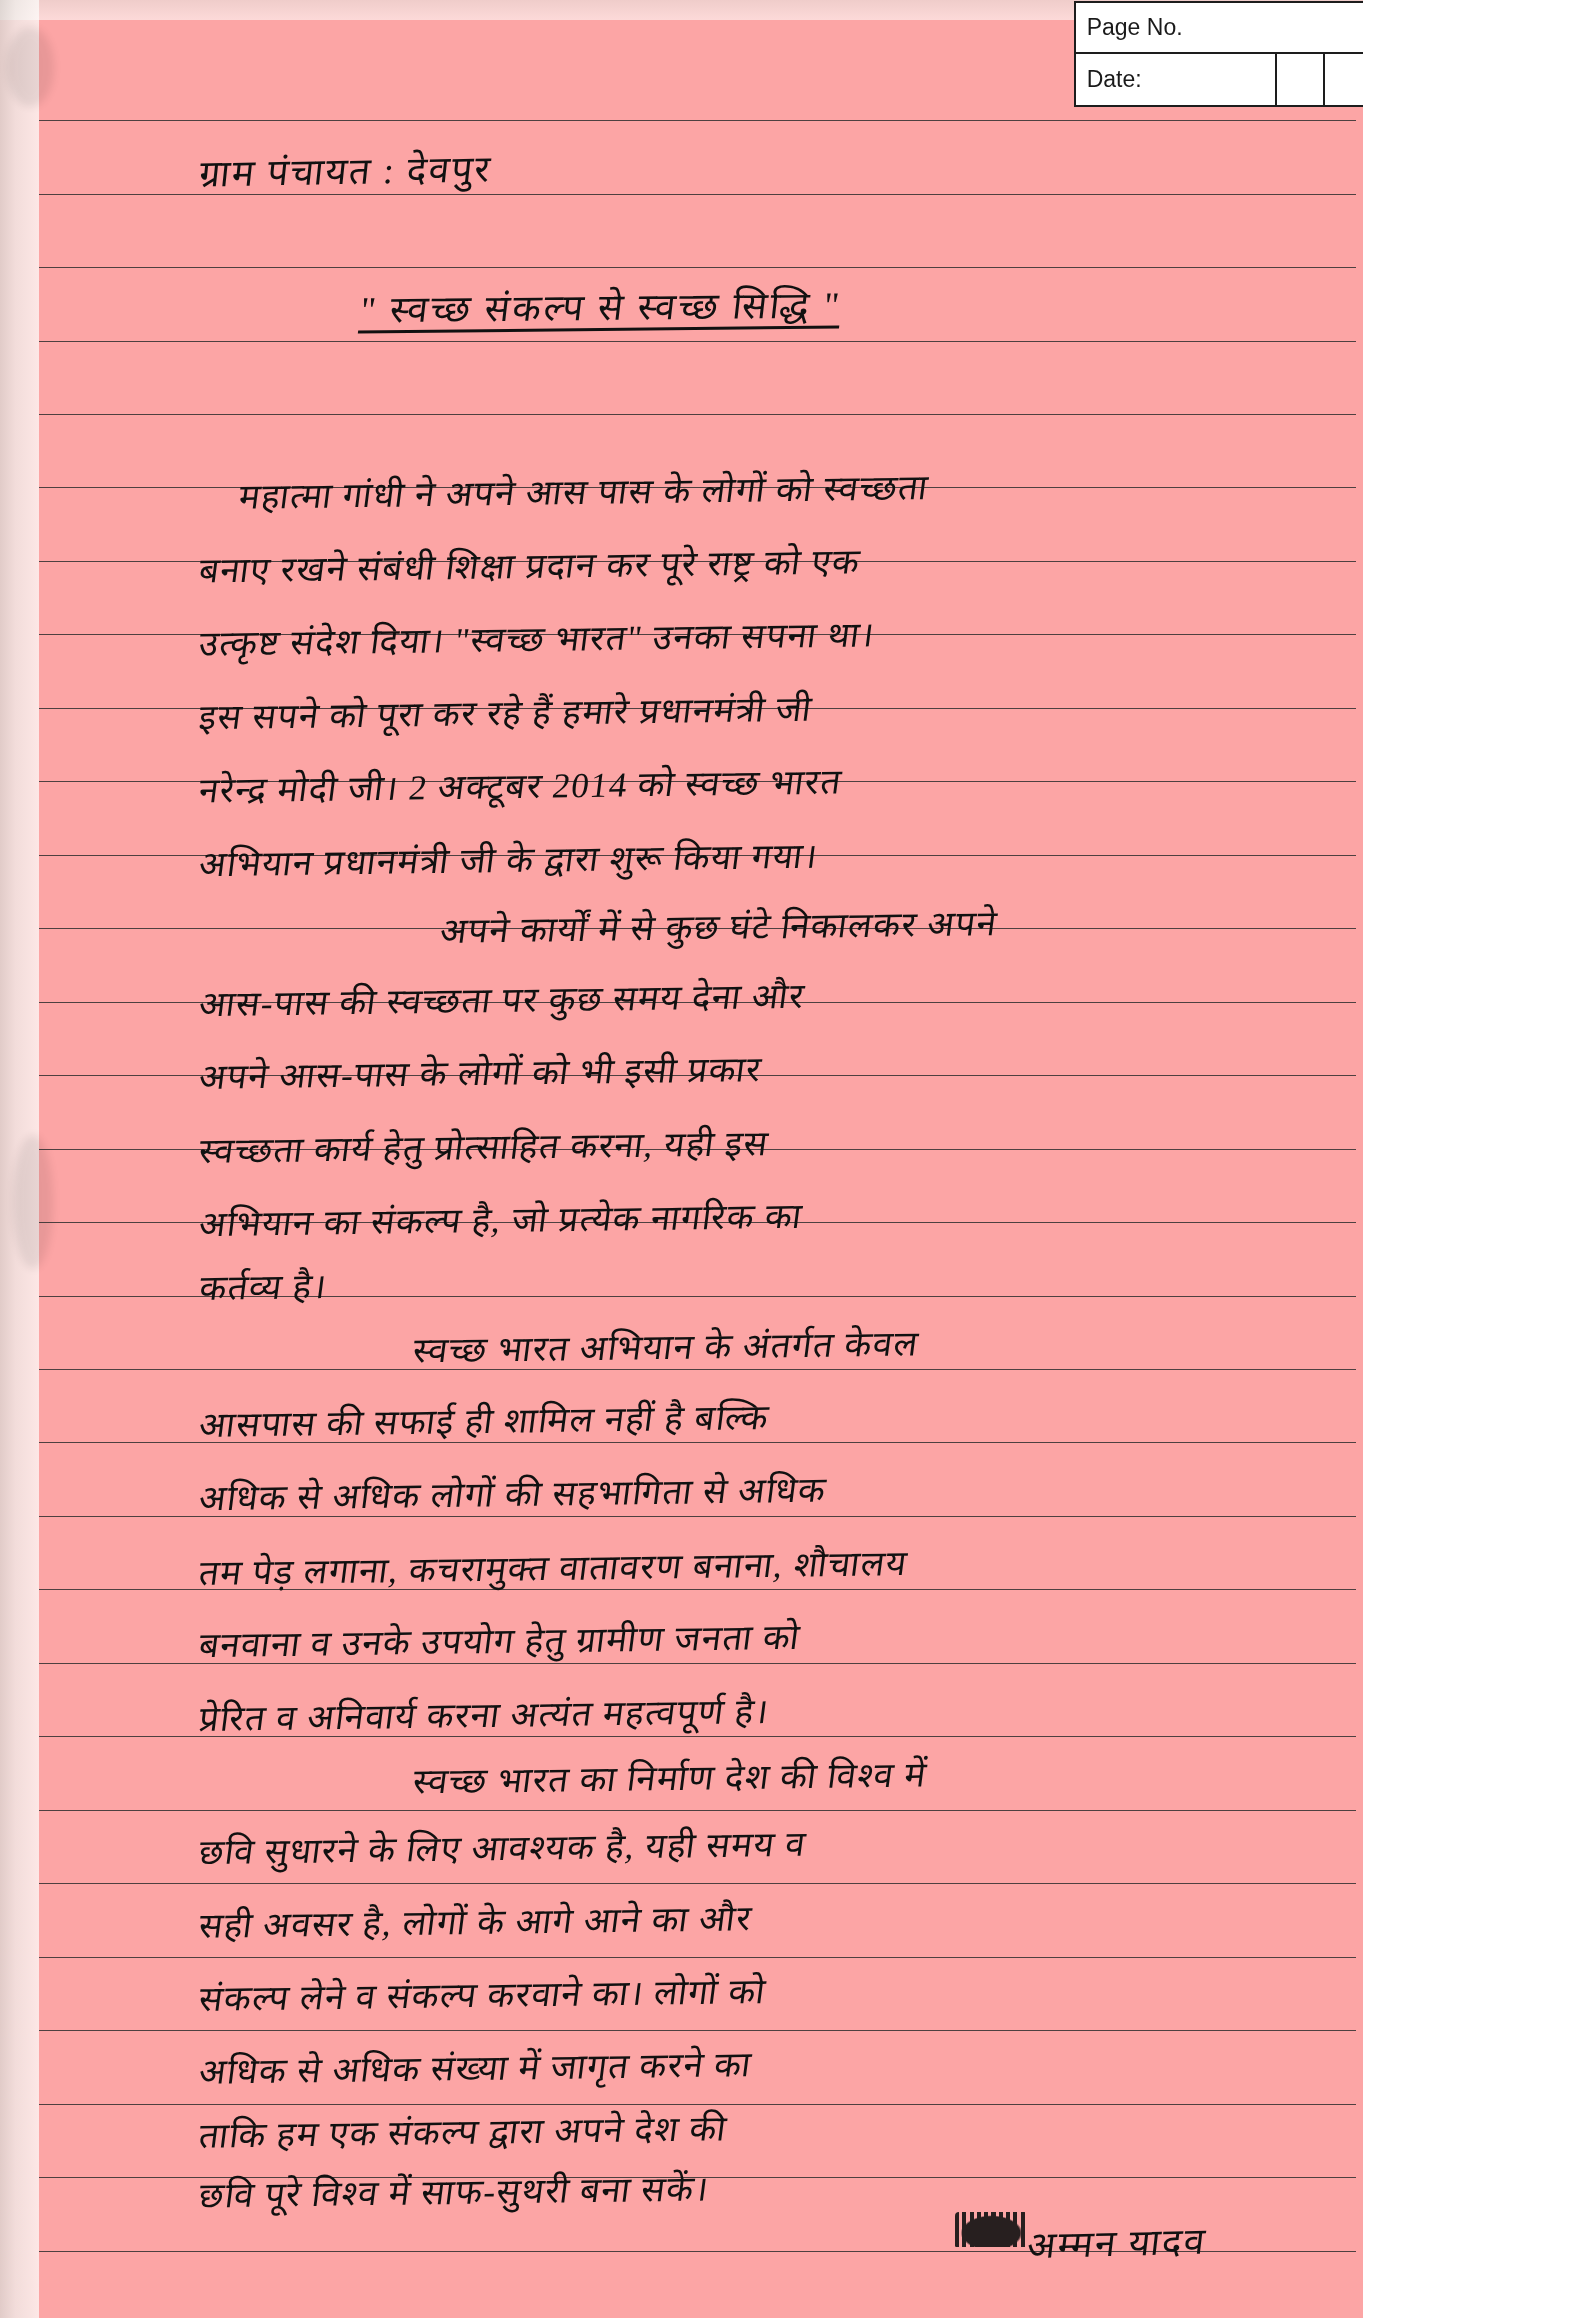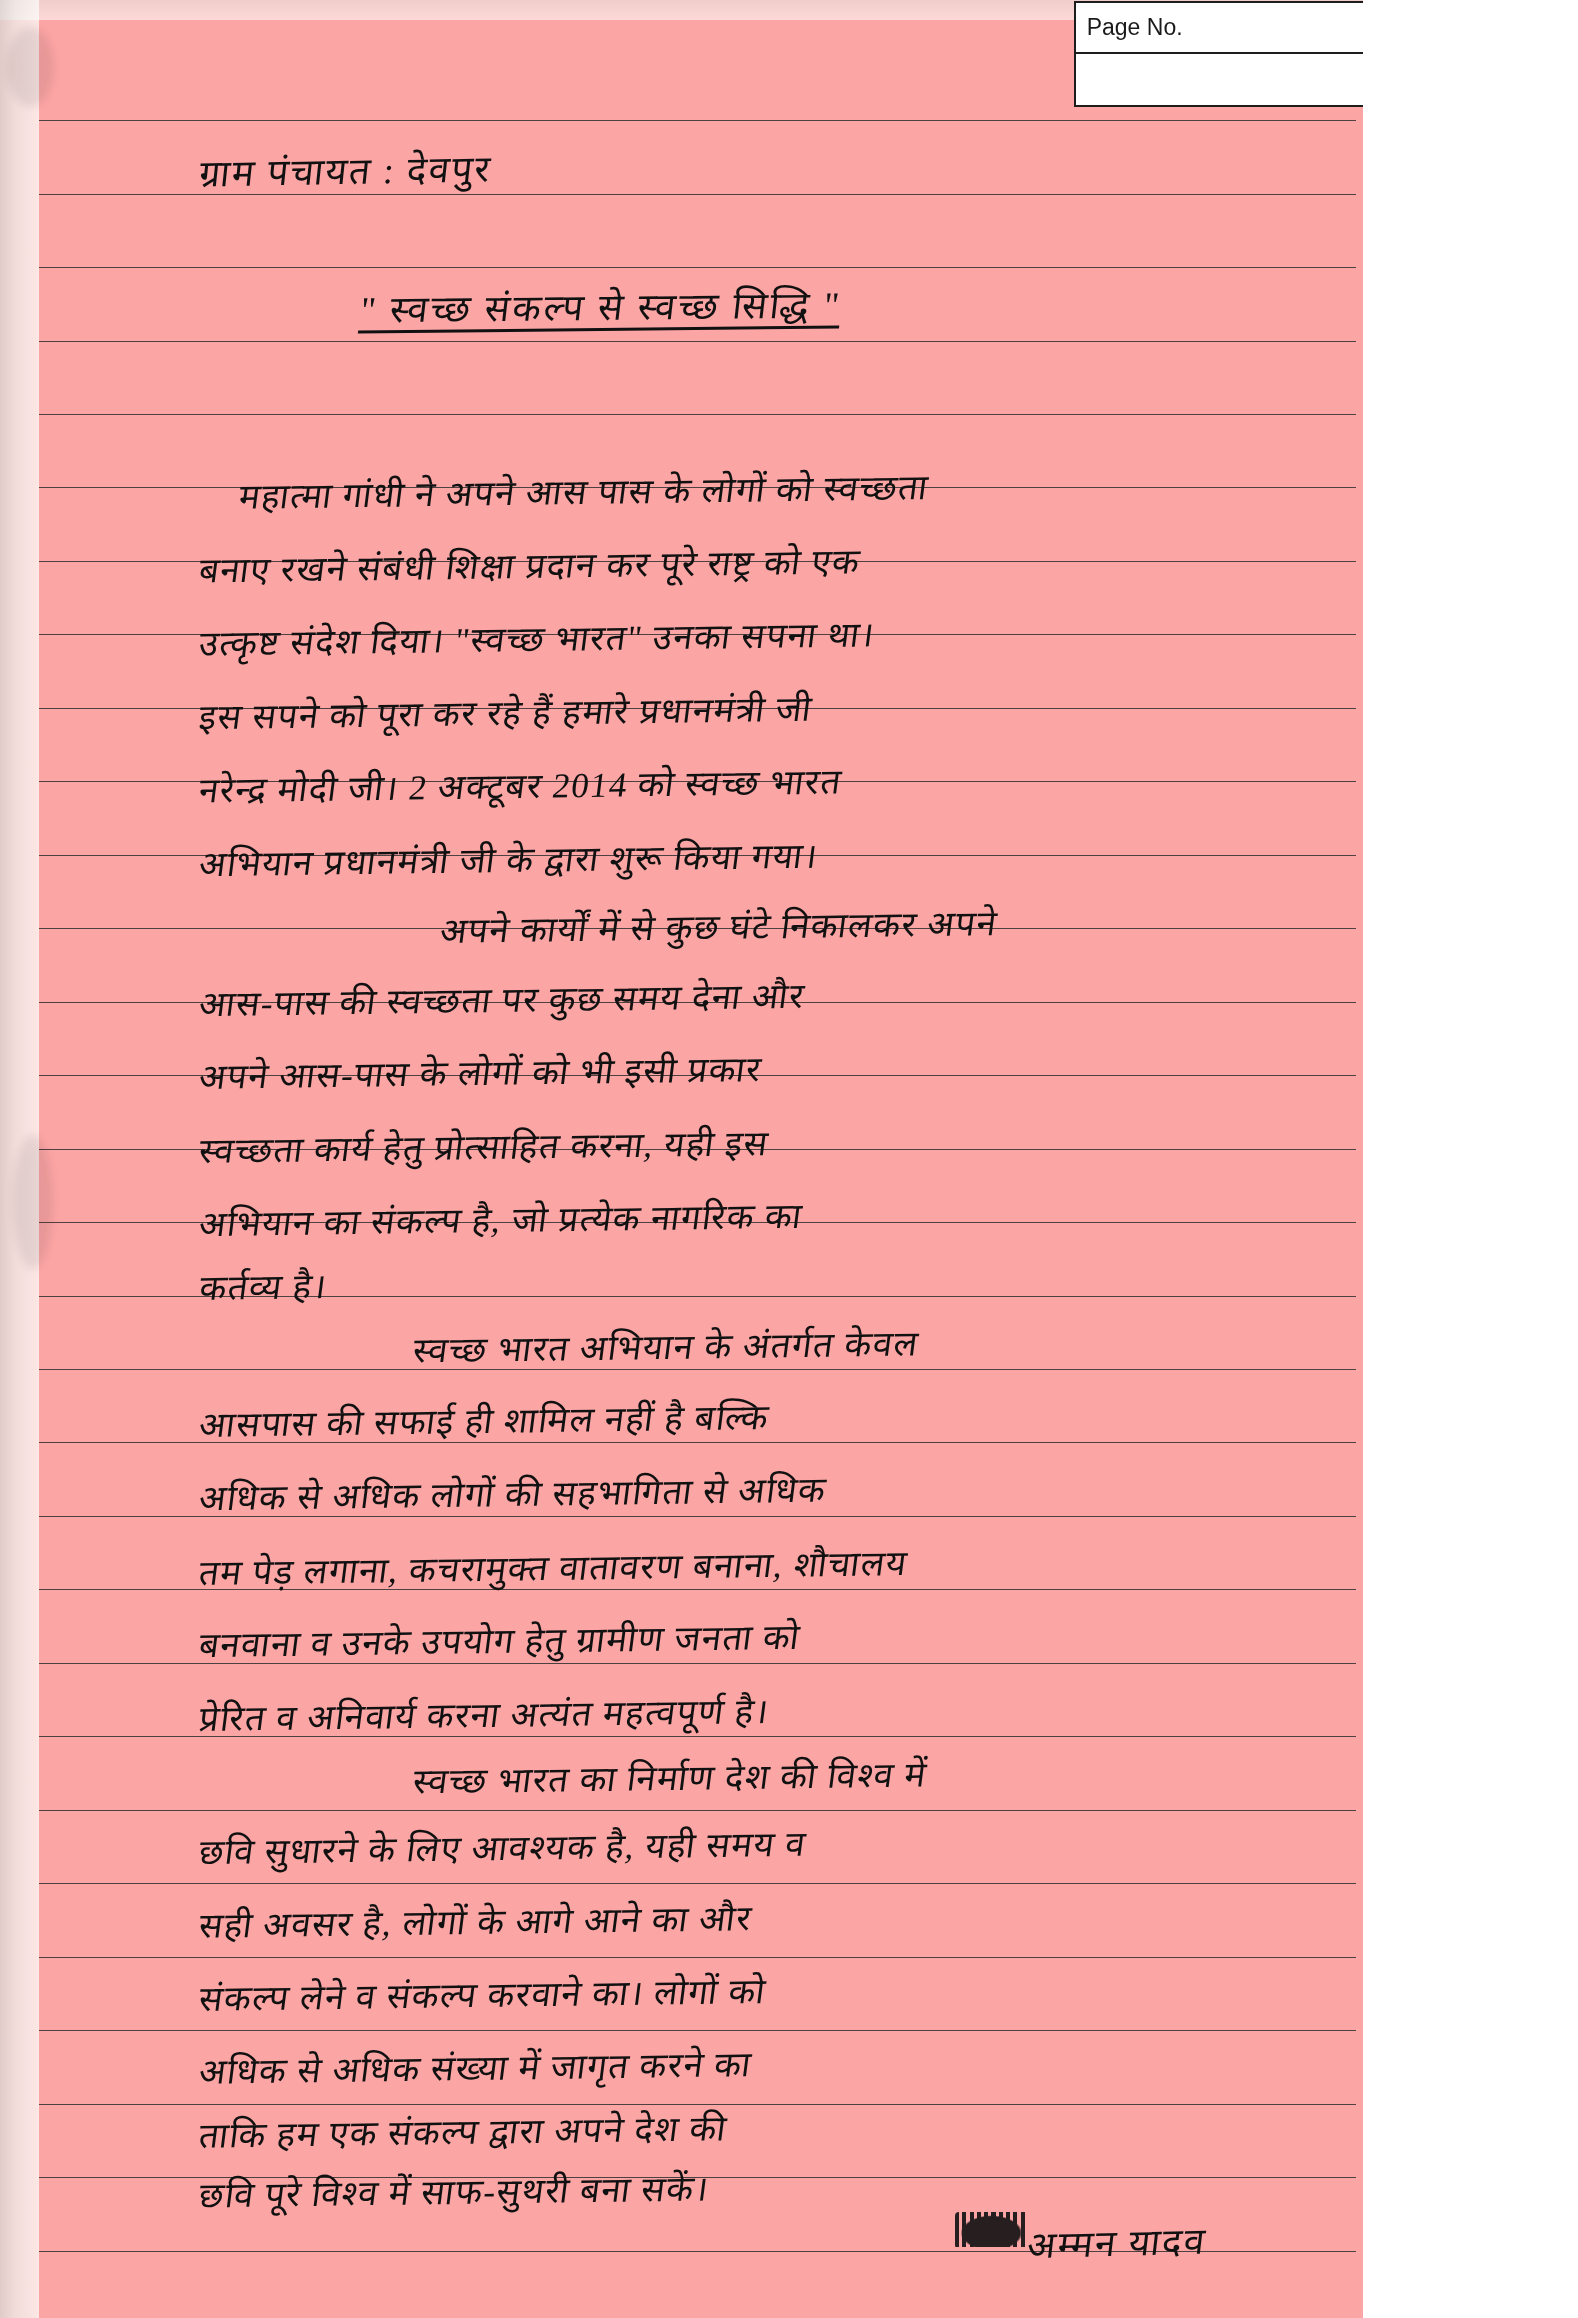--- a/index.html
+++ b/index.html
@@ -196,20 +196,28 @@
     <div class="rule" style="top:2030px;"></div>
     <div class="rule" style="top:2104px;"></div>
     <div class="rule" style="top:2177px;"></div>
     <div class="rule" style="top:2251px;"></div>
   </div>
 
   <div class="stamp-box">
     <div class="stamp-row top">
       <span class="stamp-label">Page No.</span>
     </div>
+    <div class="stamp-row">
+      <span class="stamp-label">Date:</span>
+      <span class="stamp-cells">
+        <span class="stamp-cell"></span>
+        <span class="stamp-cell"></span>
+        <span class="stamp-cell"></span>
+      </span>
+    </div>
   </div>
 
   <div class="hand title-village">ग्राम पंचायत : देवपुर</div>
   <div class="hand slogan">" स्वच्छ संकल्प से स्वच्छ सिद्धि "</div>
 
   <div class="para">
     <div class="line indent-1" style="top:467px;">महात्मा गांधी ने अपने आस पास के लोगों को स्वच्छता</div>
     <div class="line indent-0" style="top:541px;">बनाए रखने संबंधी शिक्षा प्रदान कर पूरे राष्ट्र को एक</div>
     <div class="line indent-0" style="top:614px;">उत्कृष्ट संदेश दिया। "स्वच्छ भारत" उनका सपना था।</div>
     <div class="line indent-0" style="top:688px;">इस सपने को पूरा कर रहे हैं हमारे प्रधानमंत्री जी</div>

